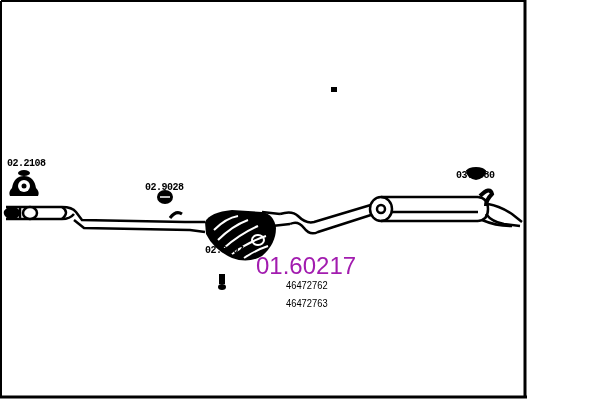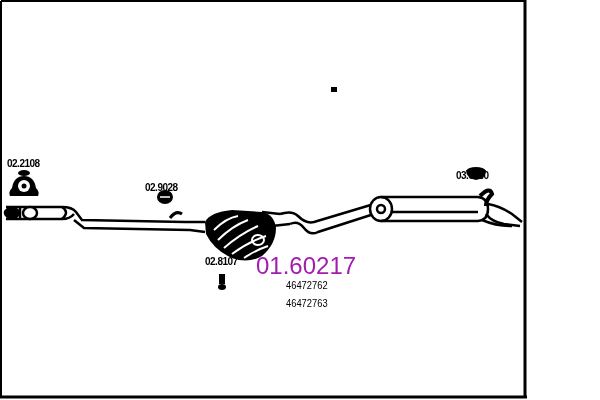--- a/index.html
+++ b/index.html
@@ -1,18 +1,18 @@
 <!DOCTYPE html>
 <html><head>
 <meta charset="utf-8">
 <style>
   html, body { margin: 0; padding: 0; background: #ffffff; }
   body { width: 600px; height: 400px; position: relative; overflow: hidden; font-family: "Liberation Sans", sans-serif; }
   .frame { position: absolute; left: 0; top: 0; width: 600px; height: 400px; }
-  .part-label { position: absolute; font-family: Liberation Sans, sans-serif; font-size: 10px; font-weight: bold; color: #000; letter-spacing: -0.5px; white-space: nowrap; line-height: 1; }
+  .part-label { position: absolute; font-family: Liberation Mono, monospace; font-size: 10px; font-weight: bold; color: #000; letter-spacing: -0.5px; white-space: nowrap; line-height: 1; }
   .main-number { position: absolute; left: 256px; top: 254px; font-family: "Liberation Sans", sans-serif; font-size: 24px; color: #a21caf; line-height: 1; letter-spacing: 0px; }
   .oe-number { position: absolute; font-family: "Liberation Sans", sans-serif; font-size: 11px; color: #000; line-height: 1; transform: scaleX(0.85); transform-origin: left top; }
 </style>
 </head>
 <body>
 
 <svg class="frame" width="600" height="400" viewBox="0 0 600 400" xmlns="http://www.w3.org/2000/svg">
 
   <g>
     <line x1="1" y1="1" x2="1" y2="398" stroke="#000" stroke-width="2"></line>
@@ -85,18 +85,18 @@
 
   <g>
     <rect x="219" y="274" width="6" height="10" fill="#000"></rect>
     <ellipse cx="222" cy="287" rx="4" ry="3" fill="#000"></ellipse>
   </g>
 </svg>
 
 <div class="part-label" style="left:7px; top:159px;">02.2108</div>
 <div class="part-label" style="left:145px; top:183px;">02.9028</div>
 <div class="part-label" style="left:456px; top:171px;">03.9080</div>
-<div class="part-label" style="left:205px; top:257px;">02.8107</div>
+<div class="part-label" style="left:205px; top:246px;">02.8107</div>
 
 <div class="main-number">01.60217</div>
 
 <div class="oe-number" style="left:286px; top:280px;">46472762</div>
 <div class="oe-number" style="left:286px; top:298px;">46472763</div>
 
 </body></html>

